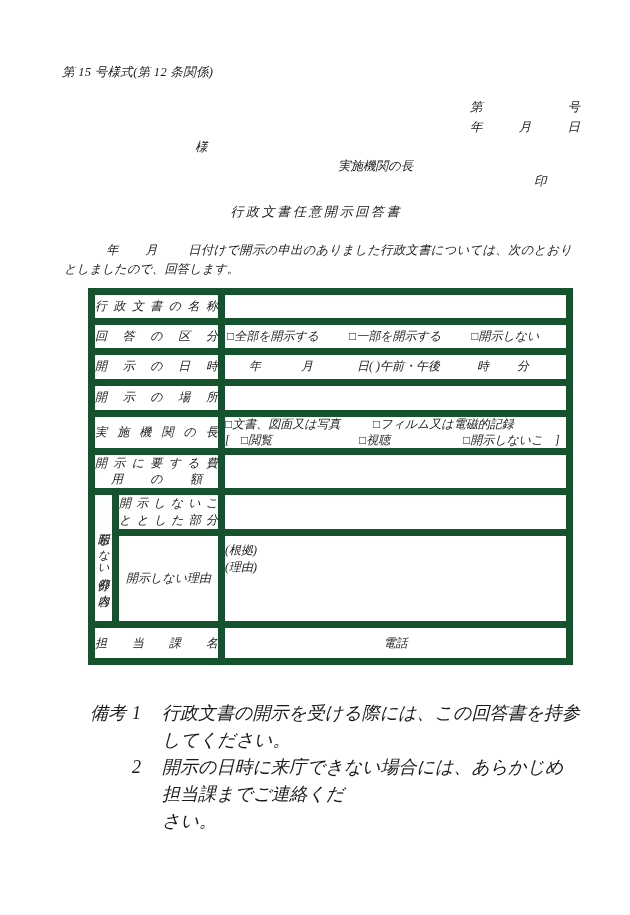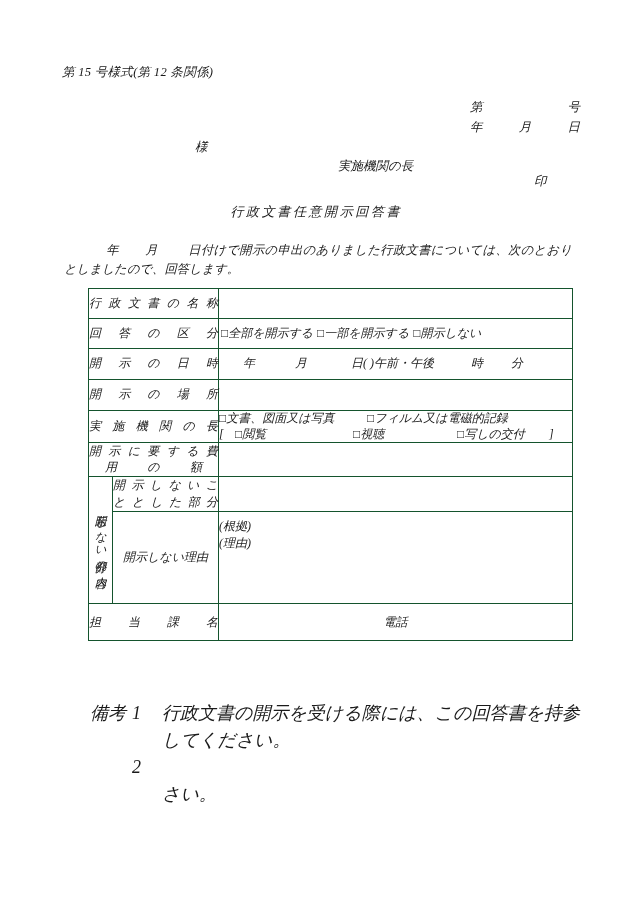--- a/index.html
+++ b/index.html
@@ -103,21 +103,21 @@
   .form-table {
     position: absolute;
     left: 88px;
     top: 288px;
     width: 485px;
     border-collapse: collapse;
     table-layout: fixed;
     font-size: 12px;
   }
   .form-table td {
-    border: 1px solid #14532d;
+    border: 7px solid #14532d;
     padding: 0;
     vertical-align: middle;
   }
   .lbl {
     width: 130px;
     text-align: center;
     padding: 4px 7px;
     box-sizing: border-box;
   }
   .lbl-j {
@@ -136,21 +136,21 @@
   .r-name td { height: 30px; }
   .r-kubun td { height: 30px; }
   .r-nichiji td { height: 31px; }
   .r-basho td { height: 31px; }
   .r-houhou td { height: 32px; }
   .r-hiyou td { height: 32px; }
   .r-tantou td { height: 37px; }
 
   .kubun-opts {
     display: flex;
-    gap: 4px;
+    gap: 30px;
     white-space: nowrap;
     padding-left: 2px;
   }
   .nichiji-line {
     display: flex;
     white-space: nowrap;
     padding-left: 24px;
   }
   .nichiji-line span { display: inline-block; }
   .nj-y { width: 52px; }
@@ -323,21 +323,21 @@
       </td>
       <td class="val">
         <div class="houhou-l1">
           <span class="h1a">□文書、図面又は写真</span>
           <span>□フィルム又は電磁的記録</span>
         </div>
         <div class="houhou-l2">
           <span class="br-open">[</span>
           <span class="h2a">□閲覧</span>
           <span class="h2b">□視聴</span>
-          <span class="h2c">□写しの交付</span>
+          <span class="h2c">□開示しないこ</span>
           <span>]</span>
         </div>
       </td>
     </tr>
 
     <tr class="r-hiyou">
       <td class="lbl" colspan="2">
         <span class="hiyou-lbl">
           <span class="hiyou-l1">開示に要する費</span>
           <span class="hiyou-l2">
@@ -384,17 +384,18 @@
 
   <div class="notes">
     <div class="note-row">
       <span class="note-head">備考</span>
       <span class="note-num">1</span>
       <span class="note-body">行政文書の開示を受ける際には、この回答書を持参してください。</span>
     </div>
     <div class="note-row">
       <span class="note-head"></span>
       <span class="note-num">2</span>
+      <span class="note-body">開示の日時に来庁できない場合には、あらかじめ担当課までご連絡くだ</span>
     </div>
     <div class="note-cont">さい。</div>
   </div>
 
 </div>
 
 </body></html>

